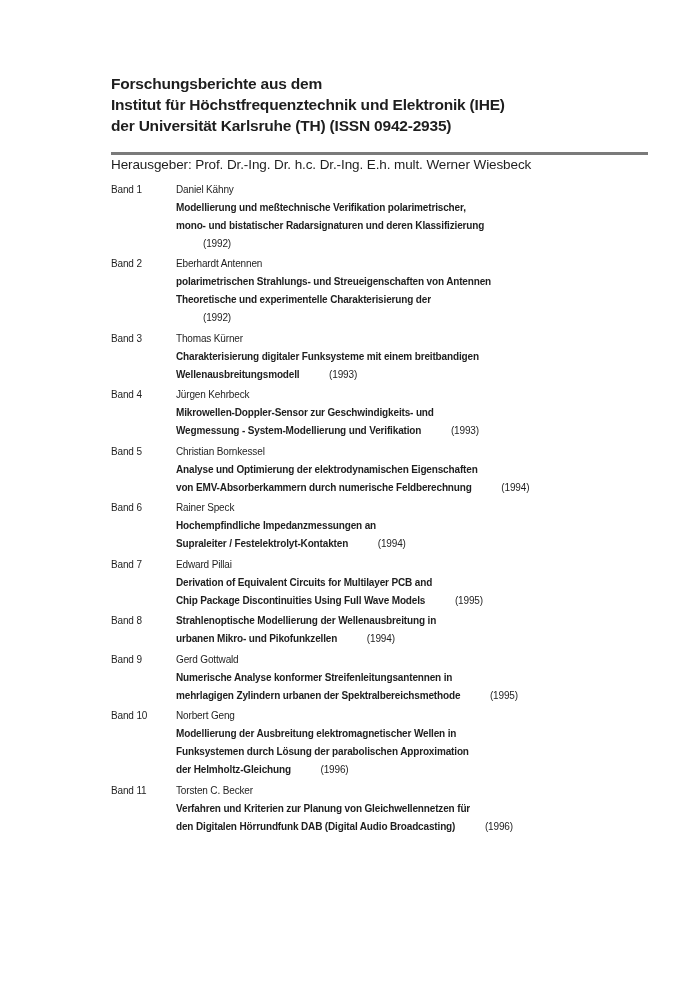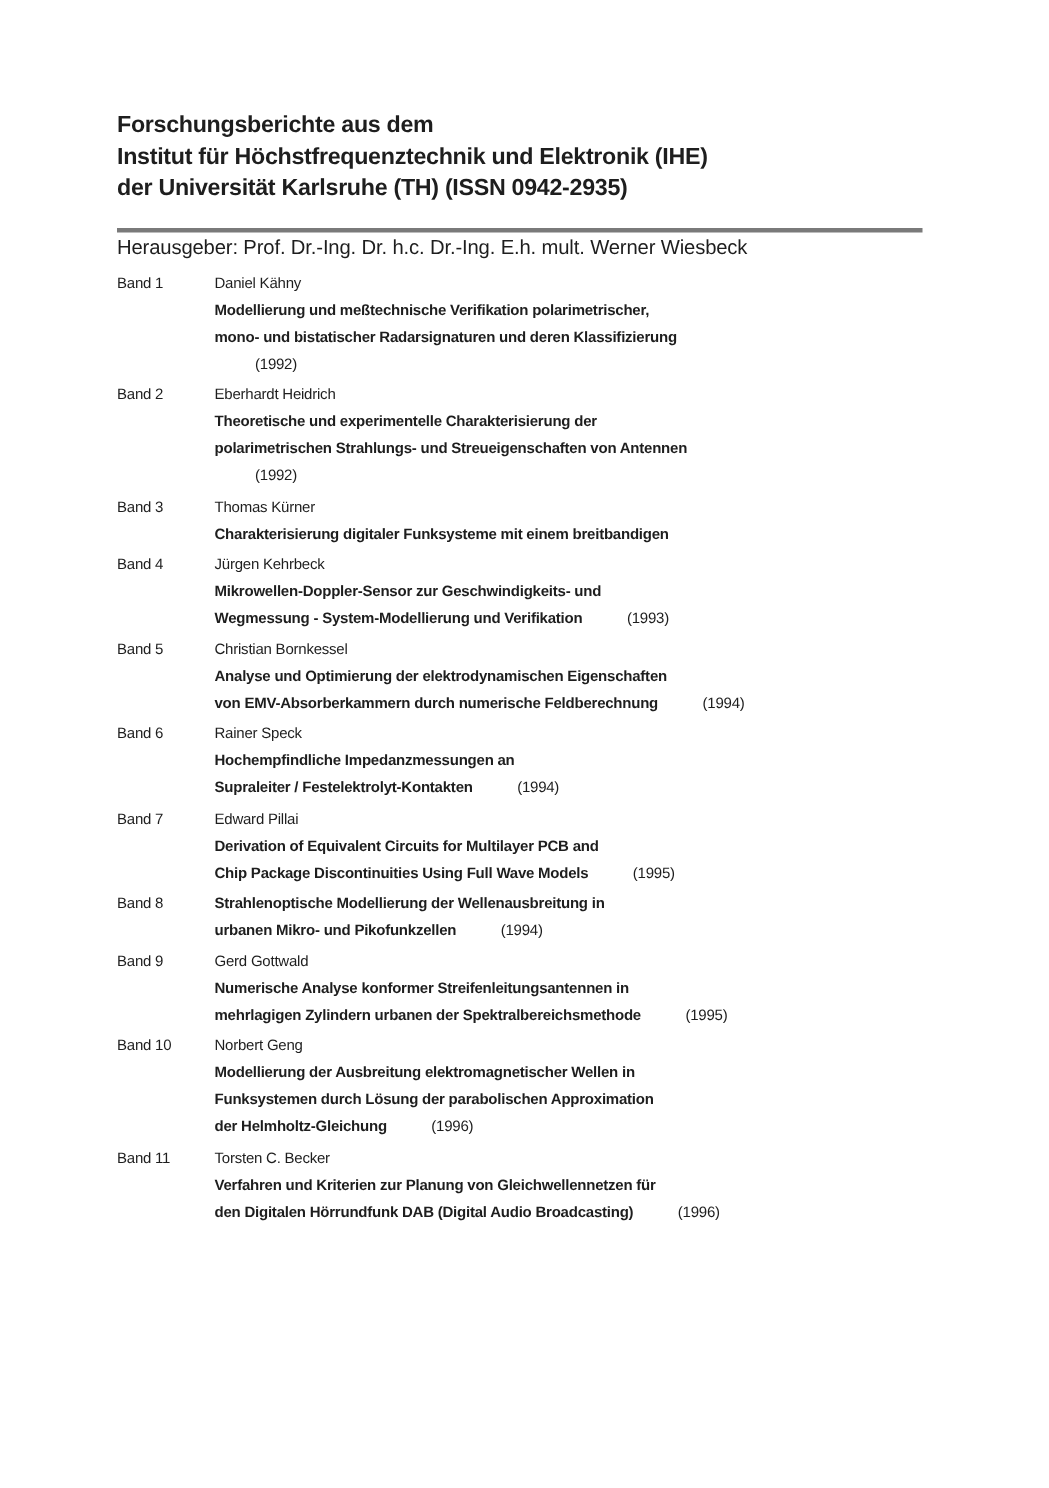--- a/index.html
+++ b/index.html
@@ -8,21 +8,21 @@
     background: #ffffff;
   }
   .page {
     position: relative;
     width: 699px;
     height: 992px;
     box-sizing: border-box;
     background: #ffffff;
     font-family: "Liberation Sans", sans-serif;
     color: #1e1e1e;
-    padding: 73px 60px 0 78px;
+    padding: 73px 60px 0 111px;
     overflow: hidden;
   }
   .header {
     font-weight: 700;
     font-size: 15.5px;
     line-height: 21px;
     letter-spacing: -0.2px;
   }
   .header-line { display: block; white-space: nowrap; }
   .rule {
@@ -74,32 +74,33 @@
         <div class="author">Daniel Kähny</div>
       <div class="title-line"><span class="bold">Modellierung und meßtechnische Verifikation polarimetrischer,</span></div>
           <div class="title-line"><span class="bold">mono- und bistatischer Radarsignaturen und deren Klassifizierung</span></div>
           <div class="title-line year">(1992)</div>
         </div>
     </div>
 
     <div class="entry">
       <div class="band-label">Band 2</div>
       <div class="entry-content">
-        <div class="author">Eberhardt Heidrich</div>
-      <div class="title-line"><span class="bold">Theoretische und experimentelle Charakterisierung der</span></div>
-          <div class="title-line"><span class="bold">polarimetrischen Strahlungs- und Streueigenschaften von Antennen</span></div>
+        <div class="author">Eberhardt Antennen</div>
+      <div class="title-line"><span class="bold">polarimetrischen Strahlungs- und Streueigenschaften von Antennen</span></div>
+          <div class="title-line"><span class="bold">Theoretische und experimentelle Charakterisierung der</span></div>
           <div class="title-line year">(1992)</div>
         </div>
     </div>
 
     <div class="entry">
       <div class="band-label">Band 3</div>
       <div class="entry-content">
         <div class="author">Thomas Kürner</div>
       <div class="title-line"><span class="bold">Charakterisierung digitaler Funksysteme mit einem breitbandigen</span></div>
+          <div class="title-line"><span class="bold">Wellenausbreitungsmodell</span><span class="year"> (1993)</span></div>
         </div>
     </div>
 
     <div class="entry">
       <div class="band-label">Band 4</div>
       <div class="entry-content">
         <div class="author">Jürgen Kehrbeck</div>
       <div class="title-line"><span class="bold">Mikrowellen-Doppler-Sensor zur Geschwindigkeits- und</span></div>
           <div class="title-line"><span class="bold">Wegmessung - System-Modellierung und Verifikation</span><span class="year"> (1993)</span></div>
         </div>

